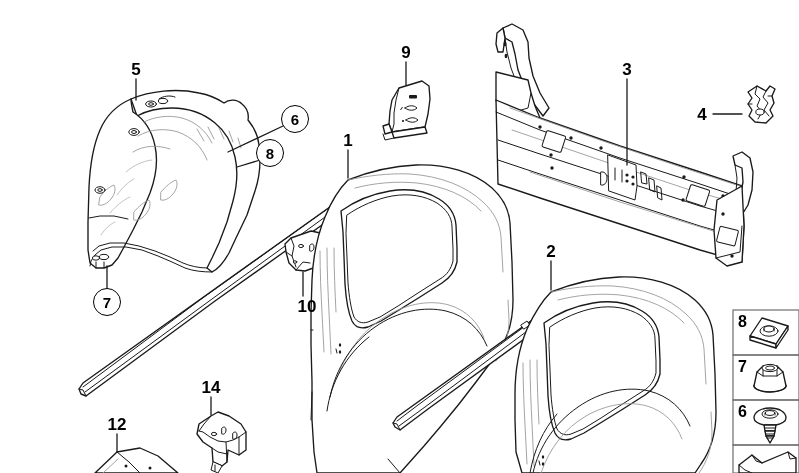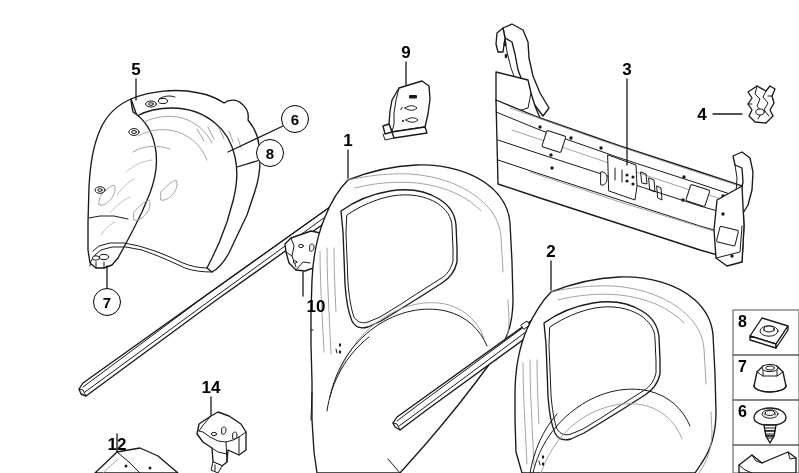--- a/index.html
+++ b/index.html
@@ -448,21 +448,21 @@
 
   <div class="callout-num" style="left:348px; top:140px;">1</div>
   <div class="callout-num" style="left:551px; top:251px;">2</div>
   <div class="callout-num" style="left:627px; top:69px;">3</div>
   <div class="callout-num" style="left:702px; top:114px;">4</div>
   <div class="callout-num" style="left:136px; top:69px;">5</div>
   <div class="circ-num" style="left:295px; top:119px;">6</div>
   <div class="circ-num" style="left:107px; top:302px;">7</div>
   <div class="circ-num" style="left:270px; top:153px;">8</div>
   <div class="callout-num" style="left:406px; top:52px;">9</div>
-  <div class="callout-num" style="left:316px; top:306px;">10</div>
+  <div class="callout-num" style="left:307px; top:306px;">10</div>
   <div class="callout-num" style="left:211px; top:387px;">14</div>
-  <div class="callout-num" style="left:117px; top:444px;">12</div>
+  <div class="callout-num" style="left:117px; top:424px;">12</div>
 
   <div class="legend-num" style="left:738px; top:314px;">8</div>
   <div class="legend-num" style="left:738px; top:359px;">7</div>
   <div class="legend-num" style="left:738px; top:404px;">6</div>
 
 </div>
 
 </body></html>

